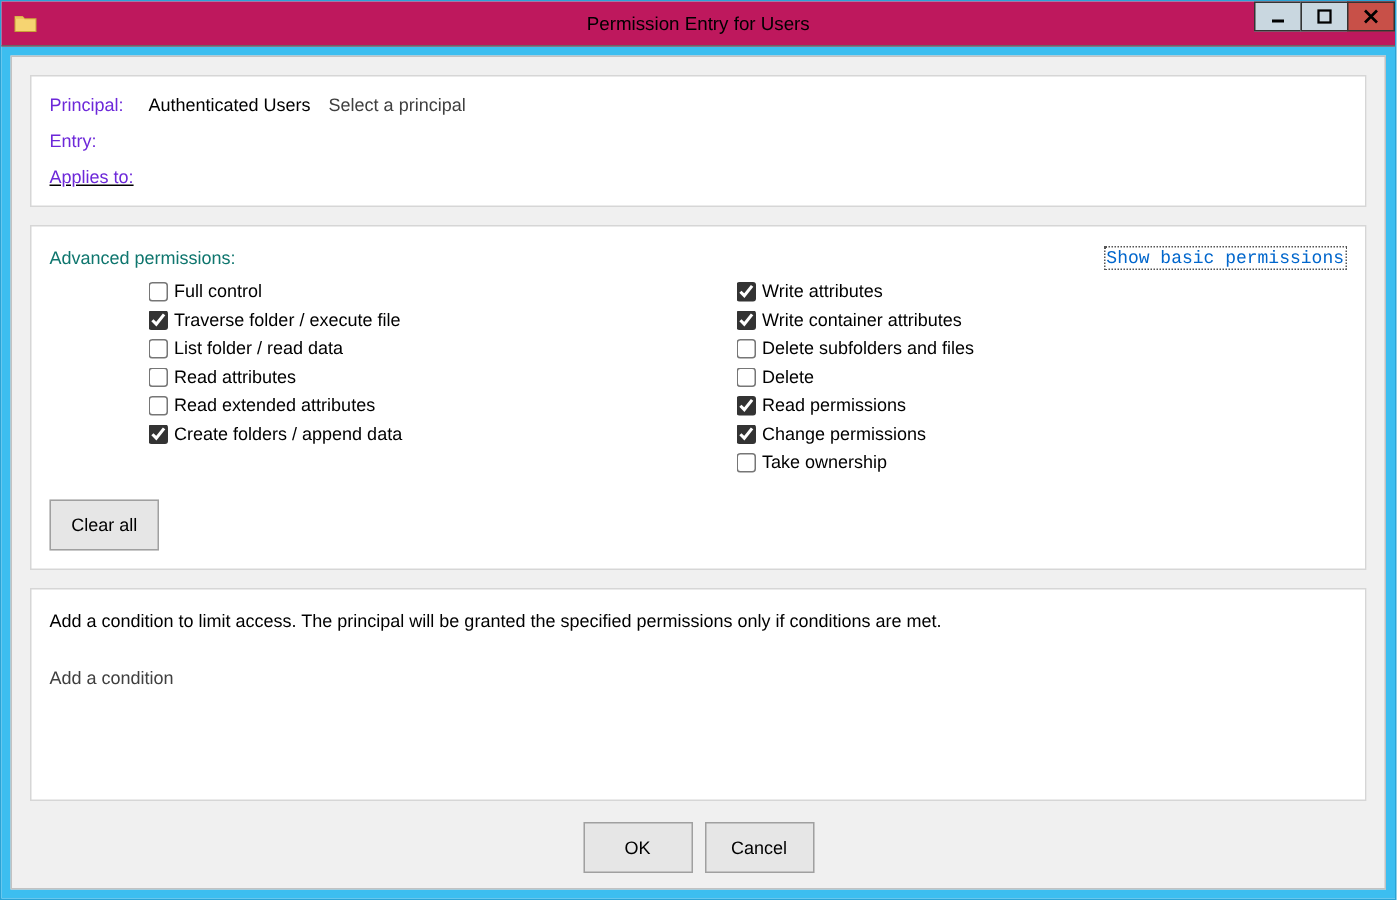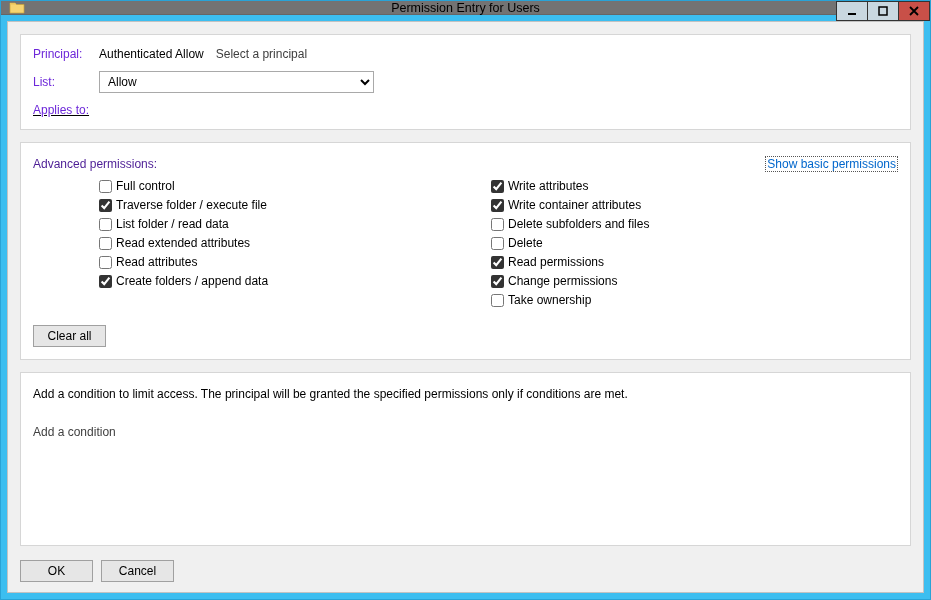--- a/index.html
+++ b/index.html
@@ -16,22 +16,22 @@
   .window {
     width: 931px;
     height: 600px;
     border: 1px solid #2aa3d6;
     background: #fff;
     position: relative;
     display: flex;
     flex-direction: column;
   }
   .titlebar {
-    height: 14px;
-    background: #737373;
+    height: 30px;
+    background: #be185d;
     display: flex;
     align-items: center;
     position: relative;
     border-bottom: 1px solid #666;
   }
   .titlebar .icon {
     width: 16px;
     height: 16px;
     margin-left: 8px;
     margin-right: 8px;
@@ -115,32 +115,33 @@
   select.applies-select { width: 305px; }
   .principal-value { margin-right: 12px; }
   .link {
     color: #404040;
     cursor: pointer;
   }
   .link.focus {
     border: 1px dotted #555;
     padding: 0 1px;
     margin: -1px 0;
+    font-family: Liberation Mono, monospace;
   }
   .perm-panel {
     position: relative;
     padding: 14px 12px 12px 12px;
   }
   .perm-header {
     display: flex;
     justify-content: space-between;
     align-items: flex-start;
     margin-bottom: 8px;
   }
-  .perm-title { color: #4c1d95; }
+  .perm-title { color: #0f766e; }
   .show-basic {
     color: #0066cc;
     cursor: pointer;
   }
   .perm-cols {
     display: flex;
     gap: 18px;
     padding-left: 66px;
   }
   .perm-col {
@@ -168,37 +169,37 @@
     justify-content: space-between;
     align-items: center;
     margin-top: 18px;
   }
   .only-apply {
     display: flex;
     align-items: center;
     gap: 4px;
   }
   .btn {
-    height: 22px;
+    height: 34px;
     min-width: 73px;
     background: #e6e6e6;
     border: 1px solid #a0a0a0;
     font-family: inherit;
     font-size: 12px;
     padding: 0 12px;
     cursor: pointer;
   }
   .cond-panel {
     flex: 1;
     padding: 14px 12px;
   }
   .cond-text { margin-bottom: 24px; }
   .dialog-buttons {
     display: flex;
-    justify-content: flex-start;
+    justify-content: center;
     gap: 8px;
     padding: 2px 0 2px 0;
   }
 </style>
 </head>
 <body>
 
 <div class="window">
   <div class="titlebar">
     <span class="icon">
@@ -226,28 +227,25 @@
       </div>
     </div>
   </div>
 
   <div class="content">
     <div class="inner">
 
       <div class="panel principal-panel">
         <div class="row">
           <span class="label">Principal:</span>
-          <span class="principal-value">Authenticated Allow</span>
+          <span class="principal-value">Authenticated Users</span>
           <span class="link">Select a principal</span>
         </div>
         <div class="row">
-          <span class="label">List:</span>
-          <select class="type-select">
-            <option>Allow</option>
-          </select>
+          <span class="label">Entry:</span>
         </div>
         <div class="row">
           <span class="label">Applies to:</span>
         </div>
       </div>
 
       <div class="panel perm-panel">
         <div class="perm-header">
           <span class="perm-title">Advanced permissions:</span>
           <span class="link focus show-basic">Show basic permissions</span>
@@ -261,25 +259,25 @@
               <label class="checkbox">
                 <input type="checkbox" checked="" style="">
                 <span>Traverse folder / execute file</span>
               </label>
               <label class="checkbox">
                 <input type="checkbox" style="">
                 <span>List folder / read data</span>
               </label>
               <label class="checkbox">
                 <input type="checkbox" style="">
+                <span>Read attributes</span>
+              </label>
+              <label class="checkbox">
+                <input type="checkbox" style="">
                 <span>Read extended attributes</span>
-              </label>
-              <label class="checkbox">
-                <input type="checkbox" style="">
-                <span>Read attributes</span>
               </label>
               <label class="checkbox">
                 <input type="checkbox" checked="" style="">
                 <span>Create folders / append data</span>
               </label>
             </div>
           <div class="perm-col right" id="perm-right">
               <label class="checkbox">
                 <input type="checkbox" checked="" style="">
                 <span>Write attributes</span>

